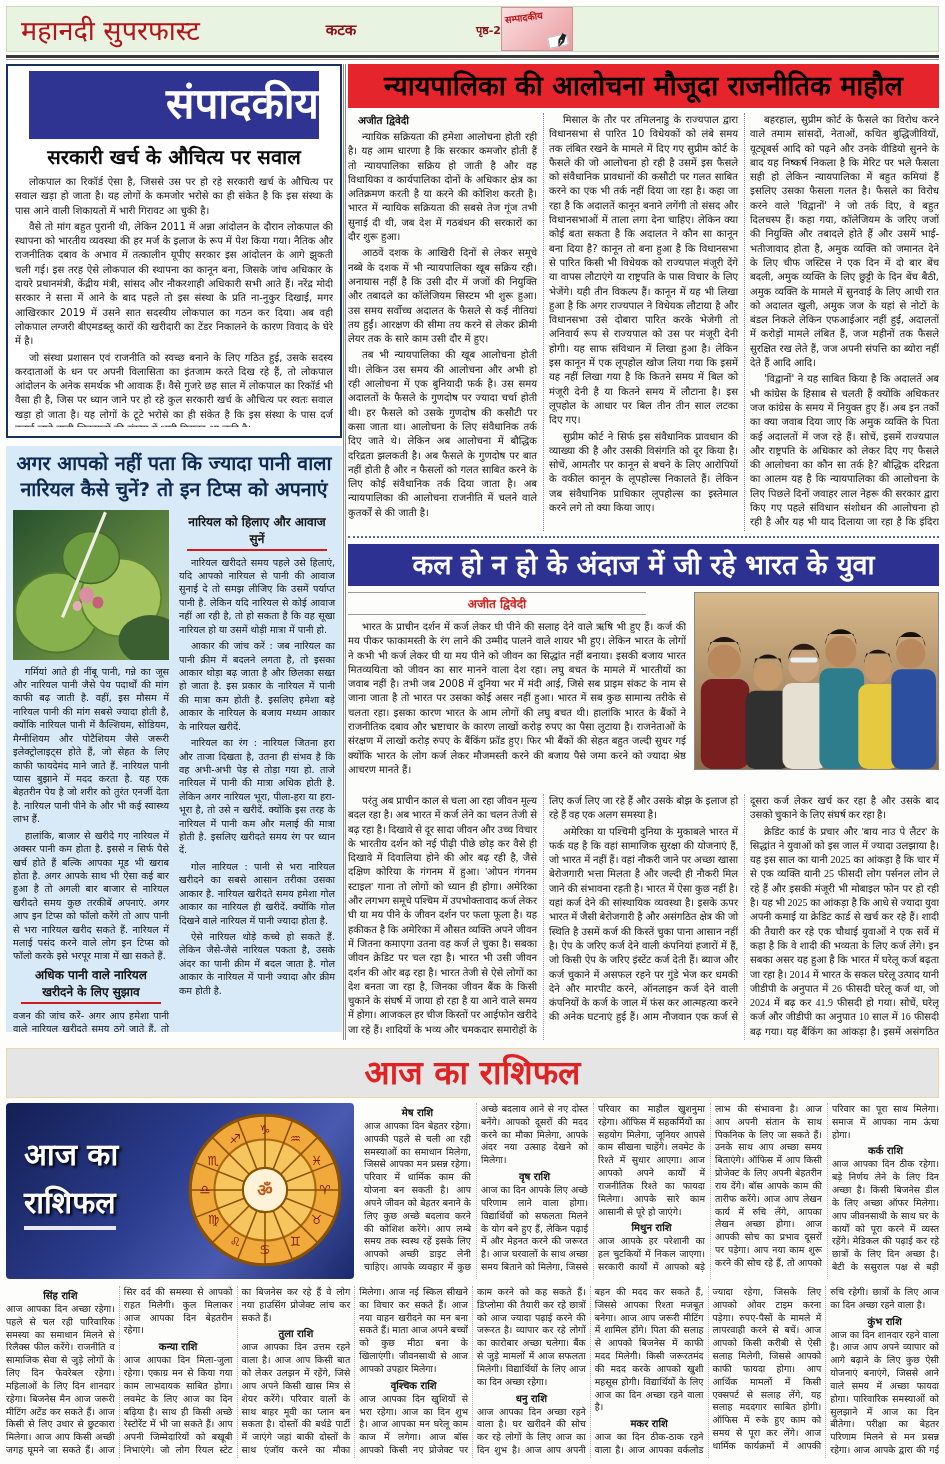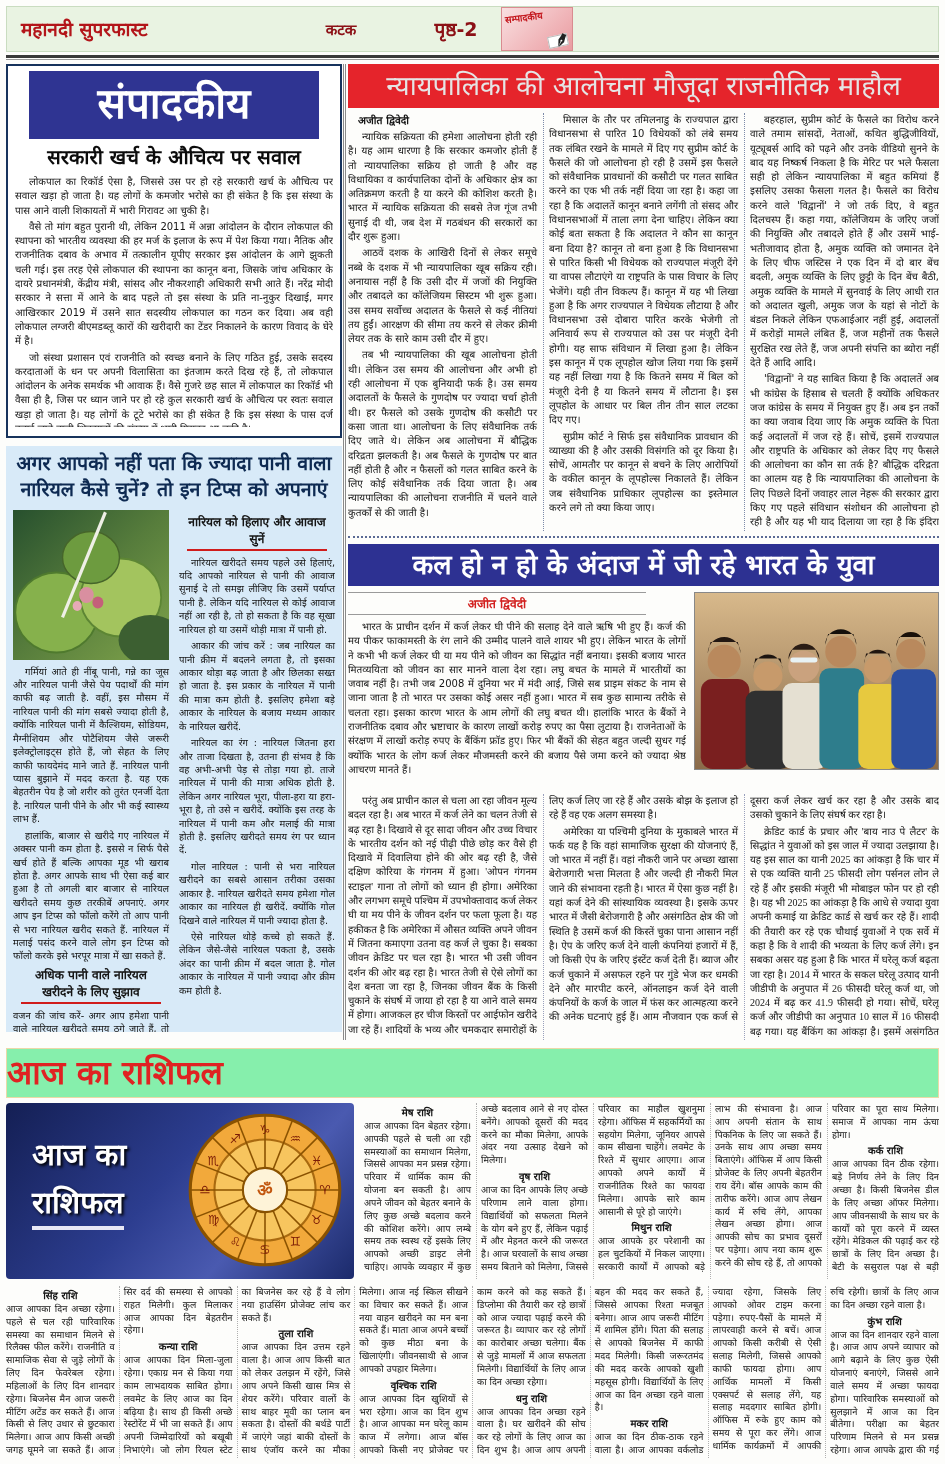--- a/index.html
+++ b/index.html
@@ -6,59 +6,59 @@
   html,body { width:945px; }
   body {
     height:1464px; background:#fdfdfb; color:#151515;
     font-family:"DejaVu Sans", sans-serif; position:relative; overflow:hidden;
   }
   
   .masthead {
     margin:6px 6px 0; height:46px; background:#e9f3e2; border:1px solid #c9dcc0;
     display:flex; align-items:center; padding:0 4px 0 14px;
   }
-  .paper-name { font-size:19px; font-weight:bold; color:#b3151a; flex:0 0 250px; }
+  .paper-name { font-size:27px; font-weight:normal; color:#b3151a; flex:0 0 250px; }
   .mh-city  { font-size:15px; font-weight:bold; color:#8c1016; flex:0 0 140px; text-align:center;}
   .mh-date  { font-size:15px; font-weight:bold; color:#8c1016; flex:1; text-align:center;}
-  .mh-page  { font-size:19px; font-weight:bold; color:#8c1016; flex:0 0 90px; text-align:center;}
+  .mh-page  { font-size:11px; font-weight:bold; color:#8c1016; flex:0 0 90px; text-align:right;}
   .mh-logo {
     flex:0 0 72px; height:44px; background:linear-gradient(135deg,#f9dfe0,#efb0b4 70%,#e99ca1);
     border:1px solid #d98b90; position:relative; overflow:hidden;
   }
   .mh-logo .logo-text { position:absolute; top:3px; left:3px; font-size:9.5px; font-weight:bold; color:#c3161c; transform:rotate(-7deg); }
   .mh-logo .pen { position:absolute; right:2px; bottom:-2px; font-size:20px; color:#222; transform:rotate(115deg); }
   .mh-logo .paper-sheet { position:absolute; right:4px; bottom:3px; width:20px; height:12px; background:#fff; border:1px solid #bbb; transform:rotate(-12deg); }
   .top-rule { margin:3px 6px 4px; border-top:3px solid #3a3a3a; border-bottom:1px solid #9a9a9a; height:5px; }
 
   
   .main { display:grid; grid-template-columns:336px 6px 591px; margin:0 6px; }
   .vsep { width:0; border-left:3px double #8a8a8a; margin:0 1px; }
 
   
   .ed-box { border:2px solid #17335c; height:374px; padding:5px 7px; background:#fff; overflow:hidden; }
   .ed-masthead {
-    background:#2f3492; color:#fff; text-align:center; font-weight:bold;
+    background:#2f3492; color:#fff; text-align:right; font-weight:bold;
     font-size:42px; line-height:66px; height:68px; margin:0 14px 4px;
   }
   .ed-headline { font-size:20px; font-weight:bold; text-align:center; margin:2px 0 5px; color:#0c0c0c; }
   .ed-body p, .news-body p { font-size:10px; line-height:1.43; text-align:justify; text-indent:14px; margin-bottom:2px; }
   .ed-body { overflow:hidden; height:252px; }
 
   
   .coco-box { margin-top:8px; height:586px; background:#d8eaf8; padding:3px 7px; overflow:hidden; }
   .coco-headline { font-size:19.5px; line-height:1.35; font-weight:bold; color:#0e2a52; text-align:center; padding:2px 2px 6px; }
   .coco-cols { display:grid; grid-template-columns:1fr 1fr; column-gap:10px; }
   .coco-photo { width:100%; height:150px; display:block; margin-bottom:5px; }
   .coco-box p { font-size:9.6px; line-height:1.4; text-align:justify; margin-bottom:3px; }
   .coco-box p.indent { text-indent:12px; }
   .sub-head { font-size:12px; font-weight:bold; text-align:center; margin:3px 8px 5px; padding-bottom:2px; border-bottom:2px solid #d01c1c; }
 
   
   .jud-headline {
-    background:#e5242b; color:#e5e5e5; font-weight:normal; font-size:27px;
+    background:#e5242b; color:#000000; font-weight:bold; font-size:27px;
     text-align:center; height:44px; line-height:44px; margin-bottom:5px;
   }
   .byline-bold { font-size:10.5px; font-weight:bold; margin:0 0 3px 10px; }
   .jud-body { column-count:3; column-gap:12px; column-rule:1px dotted #7c8aa8; height:418px; overflow:hidden; }
   .dot-sep { border-top:2px dotted #5a6a94; margin:5px 0 6px; }
 
   
   .youth-headline {
     background:#2d3192; color:#fff; font-weight:bold; font-size:27px;
     text-align:center; height:42px; line-height:42px; margin-bottom:6px;
@@ -67,29 +67,29 @@
   .youth-lead { flex:1; overflow:hidden; }
   .byline-red {
     color:#d2201f; font-size:12px; font-weight:bold; text-align:center;
     border-top:1px solid #9a9a9a; border-bottom:1px solid #9a9a9a; padding:2px 0; margin:0 40px 5px 0;
   }
   .youth-photo { flex:0 0 245px; height:178px; border:1px solid #888; }
   .youth-rest { margin-top:20px; column-count:3; column-gap:12px; column-rule:1px dotted #99a0bb; height:246px; overflow:hidden;font-family:Liberation Serif, serif; }
 
   
   .horo { margin:8px 6px 0; }
-  .horo-titlebar { background:#86efac; border:1px solid #ead9a8; height:50px; }
+  .horo-titlebar { background:#e5e5e5; border:1px solid #ead9a8; height:50px; text-align:center; }
   .horo-title { font-size:33px; font-weight:bold; color:#e02222; line-height:48px; }
   .horo-rowA { display:flex; gap:10px; height:176px; margin-top:5px; overflow:hidden; }
   .horo-banner {
     flex:0 0 348px; background:linear-gradient(130deg,#141f54,#2c3d8f 45%,#4a5ab0 70%,#1b2a6b);
     border-radius:4px; position:relative; overflow:hidden;
   }
   .horo-banner .bn-line1, .horo-banner .bn-line2 {
-    position:absolute; left:26px; color:#fff; font-weight:bold; font-size:30px; text-shadow:2px 2px 3px #000;
+    position:absolute; left:18px; color:#fff; font-weight:bold; font-size:30px; text-shadow:2px 2px 3px #000;
   }
   .bn-line1 { top:30px; } .bn-line2 { top:78px; border-bottom:4px solid #e8e8f5; padding-bottom:4px; }
   .wheel { position:absolute; right:10px; top:8px; }
   .horo-textA { flex:1; column-count:5; column-gap:10px; column-rule:1px dotted #b0b0b0; overflow:hidden; }
   .horo-rowB { margin-top:7px; column-count:8; column-gap:9px; column-rule:1px dotted #b0b0b0; height:172px; overflow:hidden; }
   .sign-name { font-size:10px; font-weight:bold; text-align:center; margin:2px 0 1px; }
   .sign-text { font-size:9.3px; line-height:1.38; text-align:justify; }
 
   
   .foot { margin:6px 6px 0; border-top:1px solid #9a9a9a; border-bottom:1px solid #9a9a9a; height:9px;

